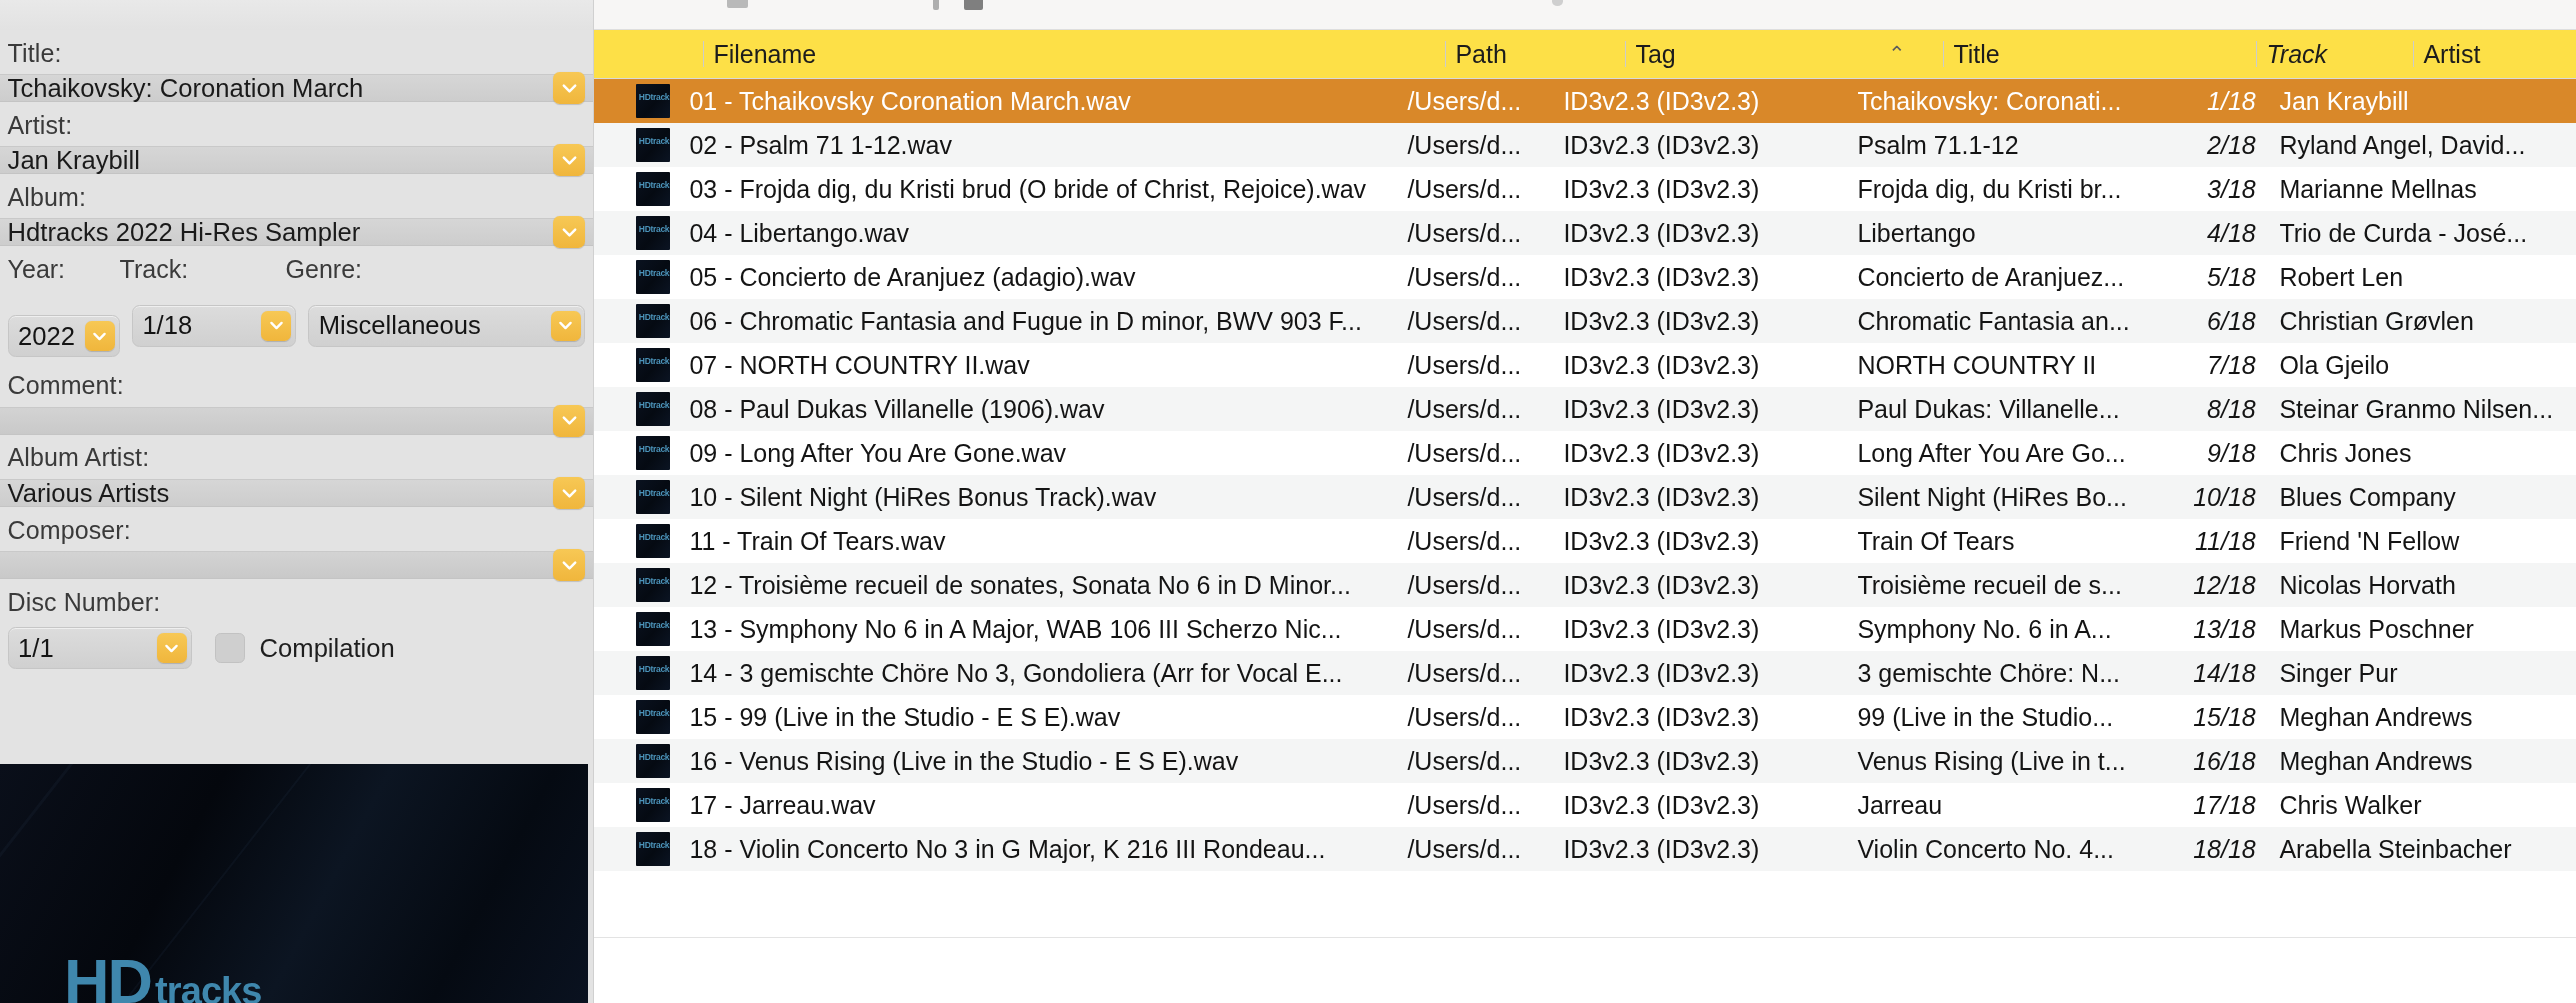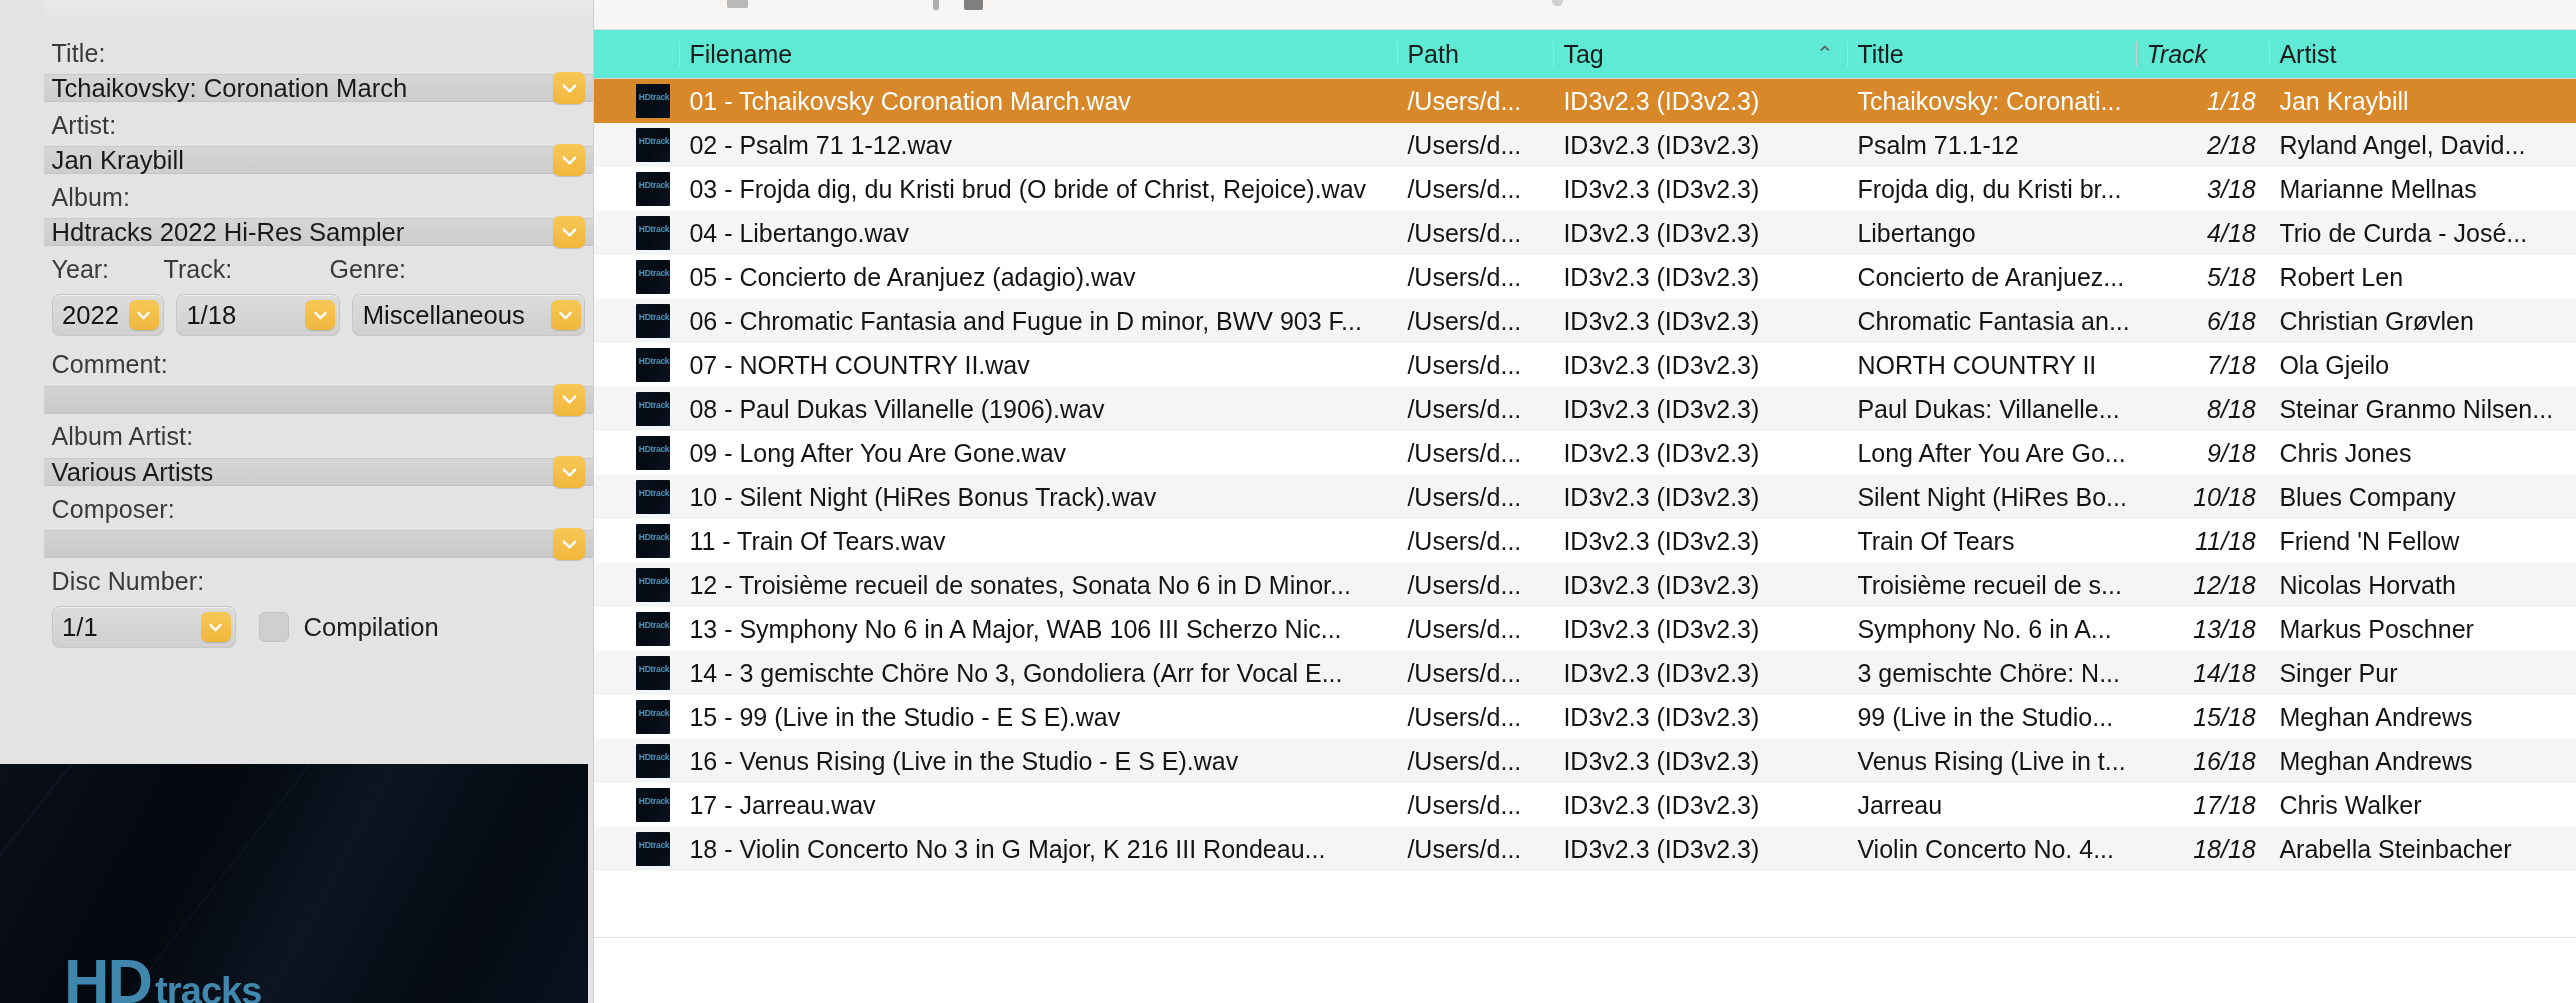--- a/index.html
+++ b/index.html
@@ -11,21 +11,20 @@
   }
   #app{ position:relative; width:2576px; height:1003px; display:flex; }
 
   
   .inspector{
     position:relative;
     width:593px; height:1003px;
     background:#e3e3e3;
     flex:0 0 593px;
     overflow:hidden;
-    padding-left:44px;
   }
   .insp-toolbar-strip{
     height:30px; width:100%;
     background:linear-gradient(#e9e9e9,#e2e2e2);
   }
   .field-group{ width:100%; }
   .field-label{
     font-size:25px; color:#3a3a3a;
     padding:8.5px 0 6.6px 7.6px;
     letter-spacing:0.1px;
@@ -78,21 +77,21 @@
     box-shadow:0 0.9px 0 rgba(255,255,255,0.55) inset;
   }
   .combo .cv{
     font-size:25.6px; color:#141414;
     padding:0 8.5px 0 9.5px;
     white-space:nowrap; overflow:hidden;
     flex:1;
   }
   .combo .chev-btn{ margin-right:3.8px; width:30px; height:30px; flex:0 0 30px; }
   .combo .chev-btn svg{ width:17px; height:17px; }
-  .cb-year{ width:112px; }
+  .cb-year{ width:112px;margin-top:21px; }
   .cb-track{ width:164px; }
   .cb-genre{ flex:1; min-width:0; }
 
   
   .disc-row{
     display:flex; align-items:center;
     padding:3.8px 7.6px 7.6px 7.6px;
   }
   .cb-disc{ width:184px; }
   .compilation-box{
@@ -161,22 +160,23 @@
   }
   .tb-i1{ left:133px; }
   .tb-i2{ left:339px; width:5.7px; height:13.3px; background:#aeaeae; }
   .tb-i3{ left:370px; width:19px; height:13.3px; background:#7f7f7f; border-radius:1.9px; }
   .tb-i4{ left:958px; width:11.4px; height:9.5px; background:#cfcfcf; border-radius:50%; }
 
   
   .thead{
     display:flex; align-items:flex-end;
     height:49px; flex:0 0 49px;
-    background:#5eead4;
+    background:#fde047;
     border-bottom:0.9px solid #d9d9d9;
+    gap:24px;
   }
   .th{
     font-size:25px; color:#1c1c1c;
     padding-left:10.4px;
     position:relative;
     display:flex; align-items:center;
     height:100%;
     white-space:nowrap; overflow:hidden;
   }
   .th + .th::before{

